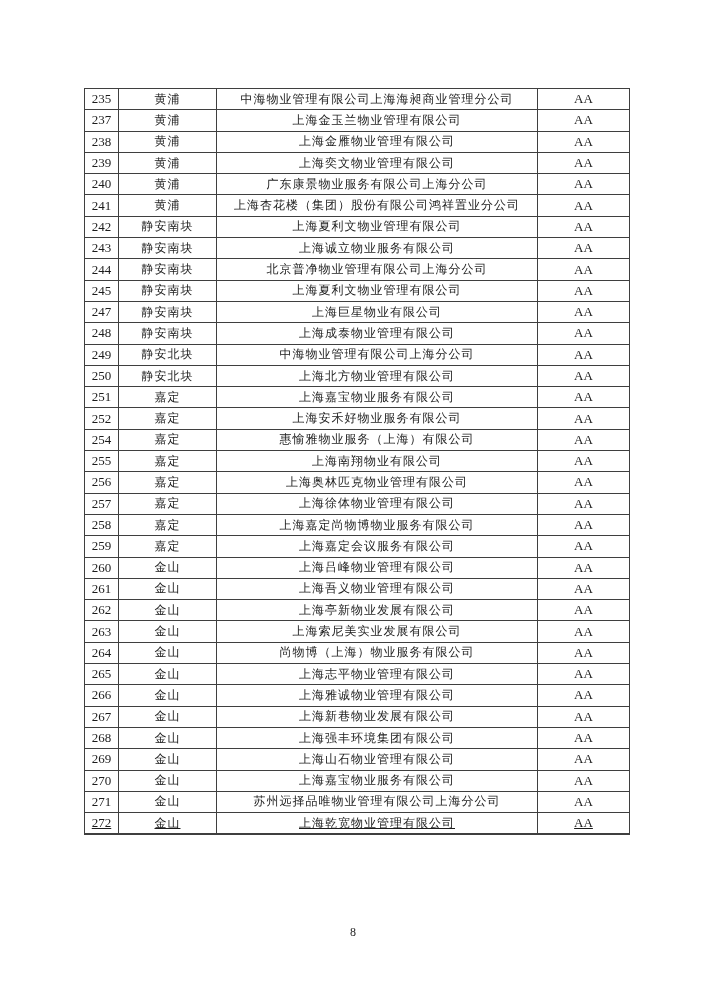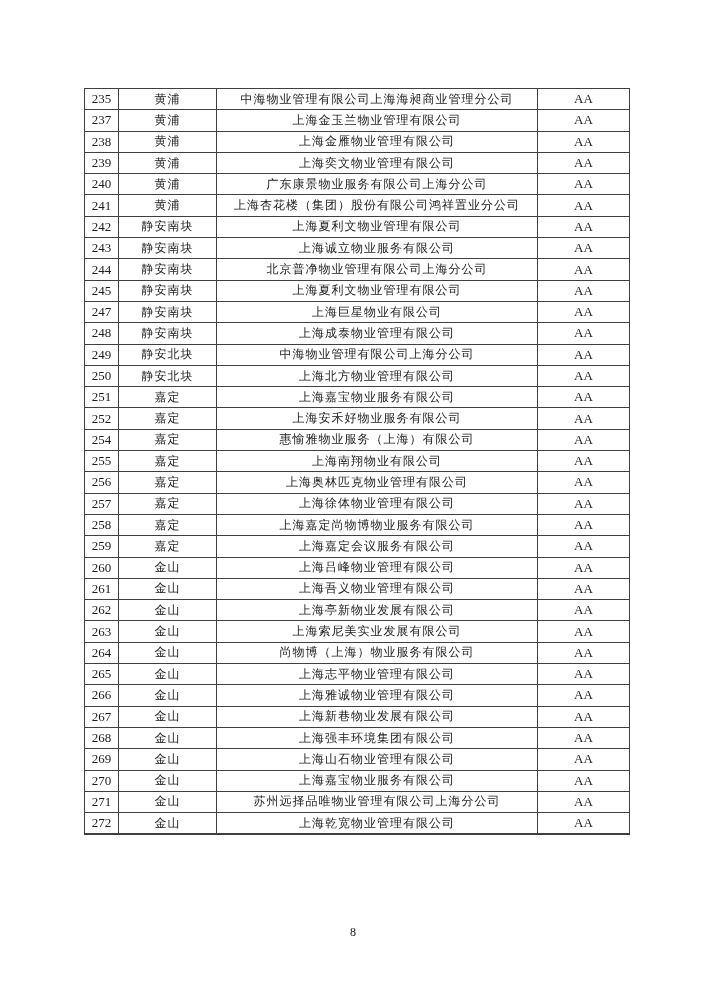--- a/index.html
+++ b/index.html
@@ -28,20 +28,21 @@
     padding: 0;
     height: 20.3px;
     text-align: center;
     vertical-align: middle;
     color: #1c1c1c;
     overflow: hidden;
     white-space: nowrap;
   }
   table.rating-table tr:last-child td {
     border-bottom: 2px solid #3f3f3f;
+    text-decoration: underline;
   }
   td.col-no {
     width: 33px;
     font-family: "Liberation Serif", "DejaVu Serif", serif;
     font-size: 13px;
   }
   td.col-district {
     width: 97px;
     font-size: 12px;
     letter-spacing: 1px;

